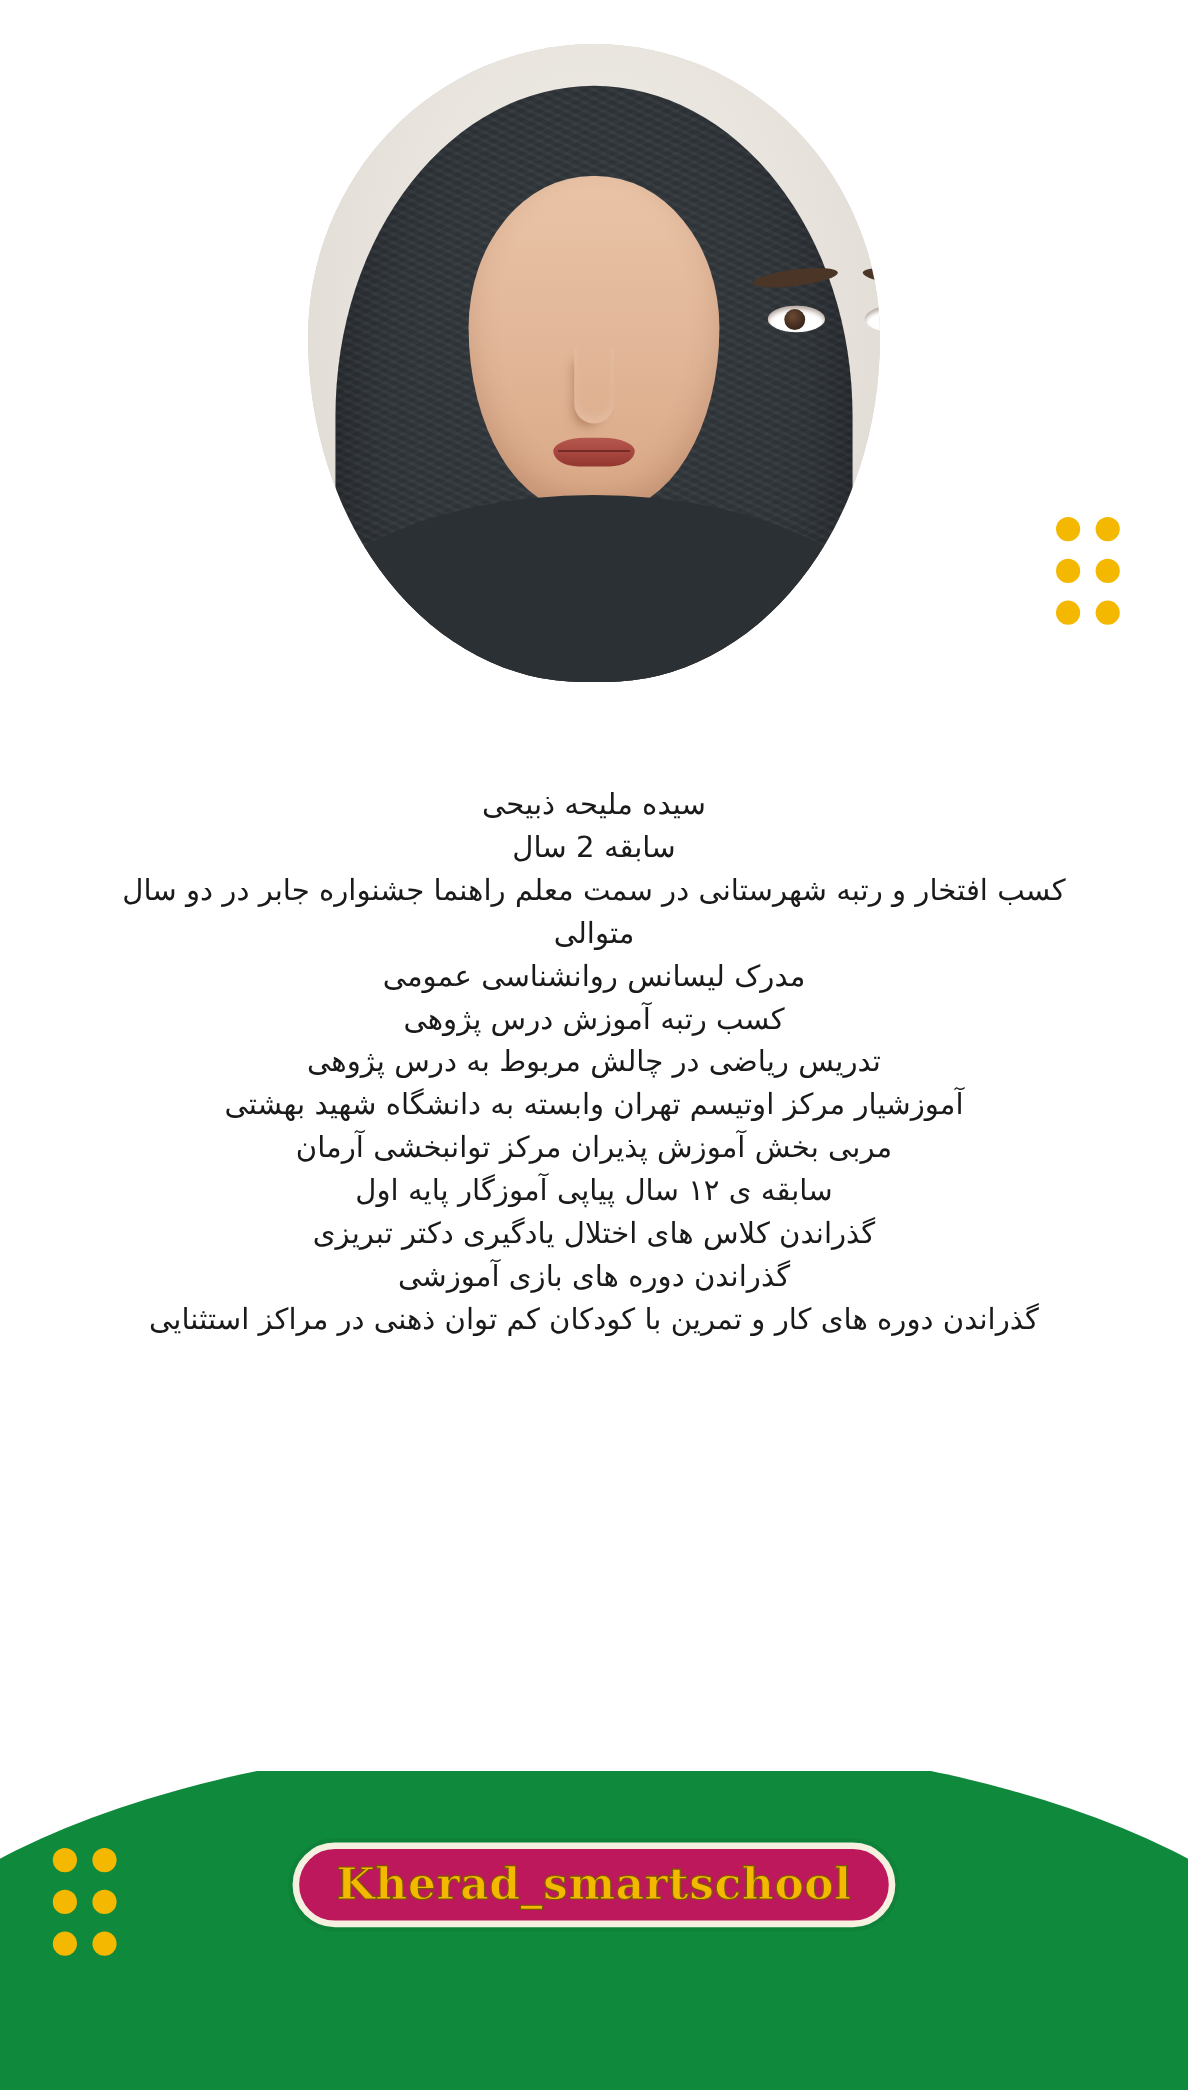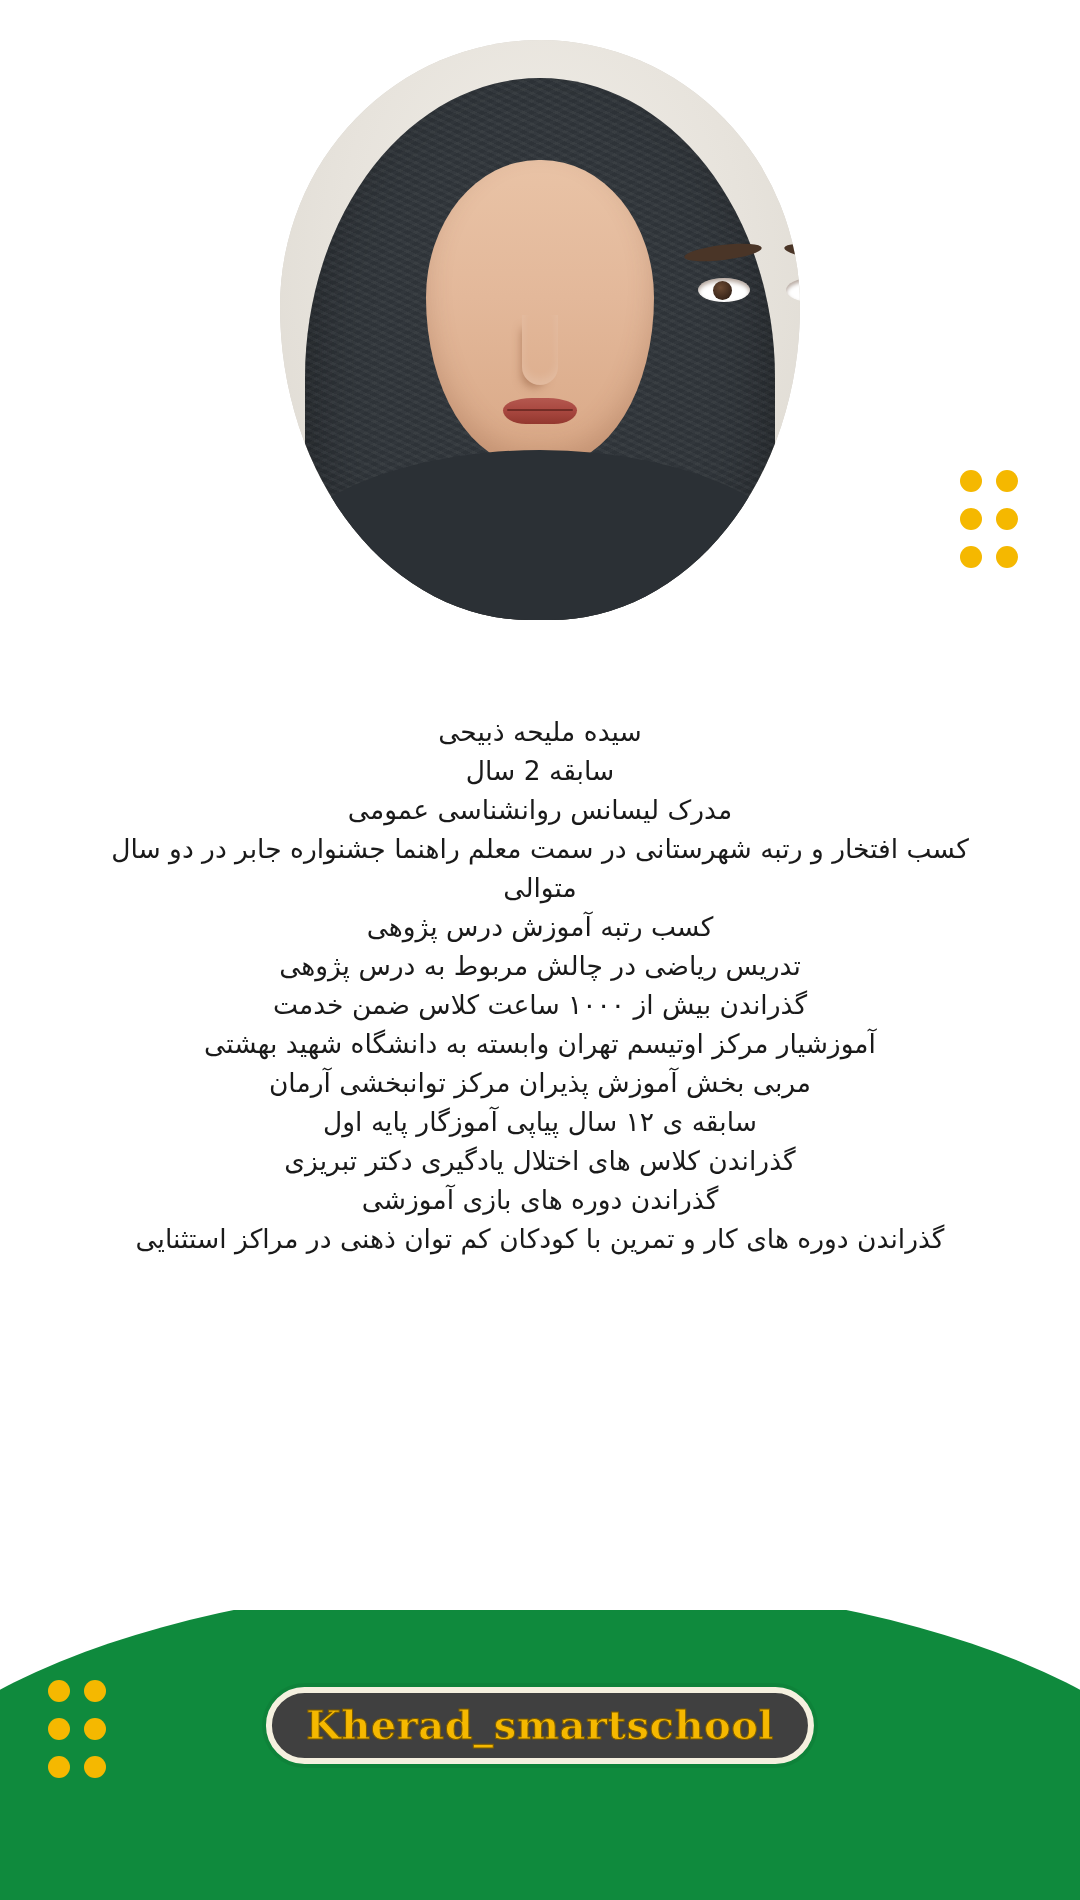--- a/index.html
+++ b/index.html
@@ -193,23 +193,23 @@
     left: -140px;
     bottom: -240px;
     width: 1360px;
     height: 560px;
     background: #0f8a3d;
     border-radius: 50%;
   }
   .brand {
     position: absolute;
     left: 50%;
-    bottom: 136px;
-    transform: translateX(-50%);
-    background: #404040;
+    bottom: 148px;
+    transform: translateX(-50%);
+    background: #be185d;
     border: 6px solid #f5f0df;
     border-radius: 40px;
     padding: 8px 34px 10px;
     box-shadow: 0 0 0 4px rgba(0,0,0,.05);
   }
   .brand-text {
     font-family: "DejaVu Serif", serif;
     font-weight: bold;
     font-size: 40px;
     letter-spacing: .5px;
@@ -242,25 +242,24 @@
   <span class="dot"></span>
   <span class="dot"></span>
   <span class="dot"></span>
   <span class="dot"></span>
   <span class="dot"></span>
 </div>
 
 <div class="bio">
   <div class="bio-line">سیده ملیحه ذبیحی</div>
   <div class="bio-line">سابقه 2 سال</div>
+  <div class="bio-line">کسب افتخار و رتبه شهرستانی در سمت معلم راهنما جشنواره جابر در دو سال متوالی</div>
   <div class="bio-line">مدرک لیسانس روانشناسی عمومی</div>
-  <div class="bio-line">کسب افتخار و رتبه شهرستانی در سمت معلم راهنما جشنواره جابر در دو سال متوالی</div>
   <div class="bio-line">کسب رتبه آموزش درس پژوهی</div>
   <div class="bio-line">تدریس ریاضی در چالش مربوط به درس پژوهی</div>
-  <div class="bio-line">گذراندن بیش از ۱۰۰۰ ساعت کلاس ضمن خدمت</div>
   <div class="bio-line">آموزشیار مرکز اوتیسم تهران وابسته به دانشگاه شهید بهشتی</div>
   <div class="bio-line">مربی بخش آموزش پذیران مرکز توانبخشی آرمان</div>
   <div class="bio-line">سابقه ی ۱۲ سال پیاپی آموزگار پایه اول</div>
   <div class="bio-line">گذراندن کلاس های اختلال یادگیری دکتر تبریزی</div>
   <div class="bio-line">گذراندن دوره های بازی آموزشی</div>
   <div class="bio-line">گذراندن دوره های کار و تمرین با کودکان کم توان ذهنی در مراکز استثنایی</div>
 </div>
 
 <div class="footer">
   <div class="footer-arc"></div>

